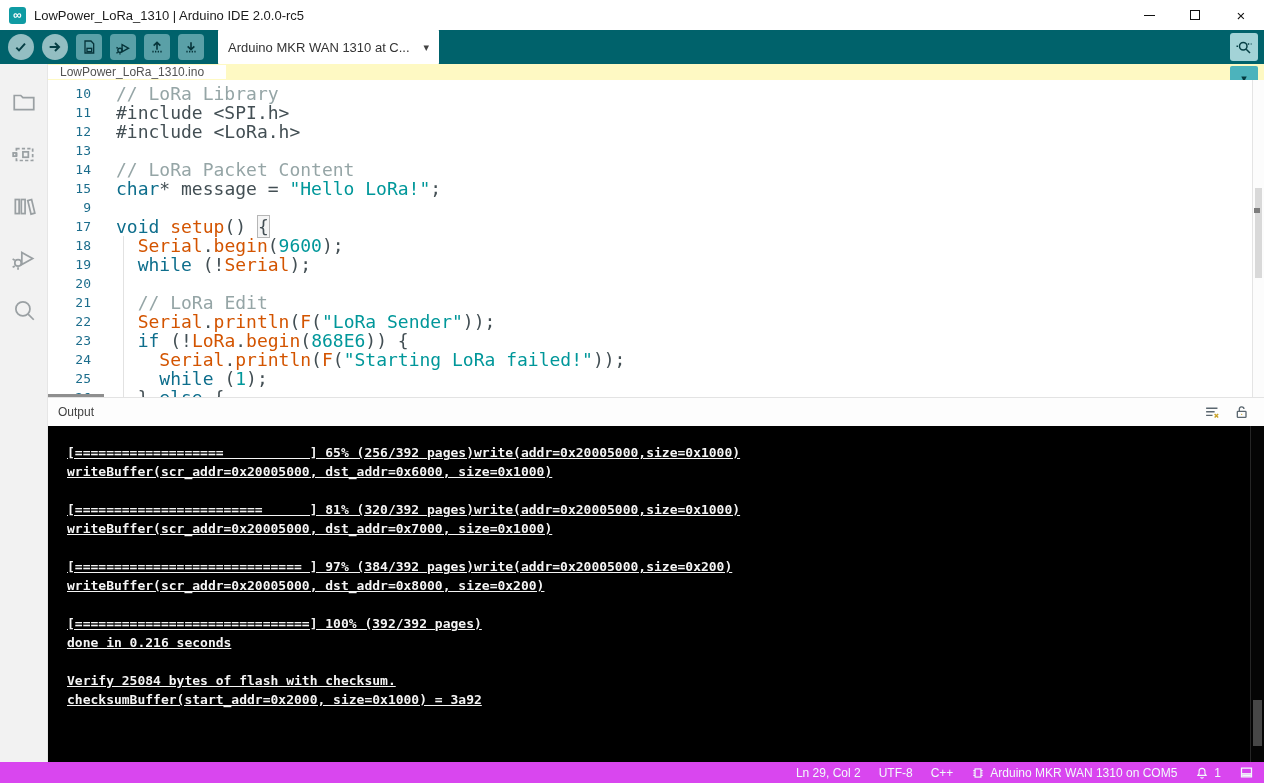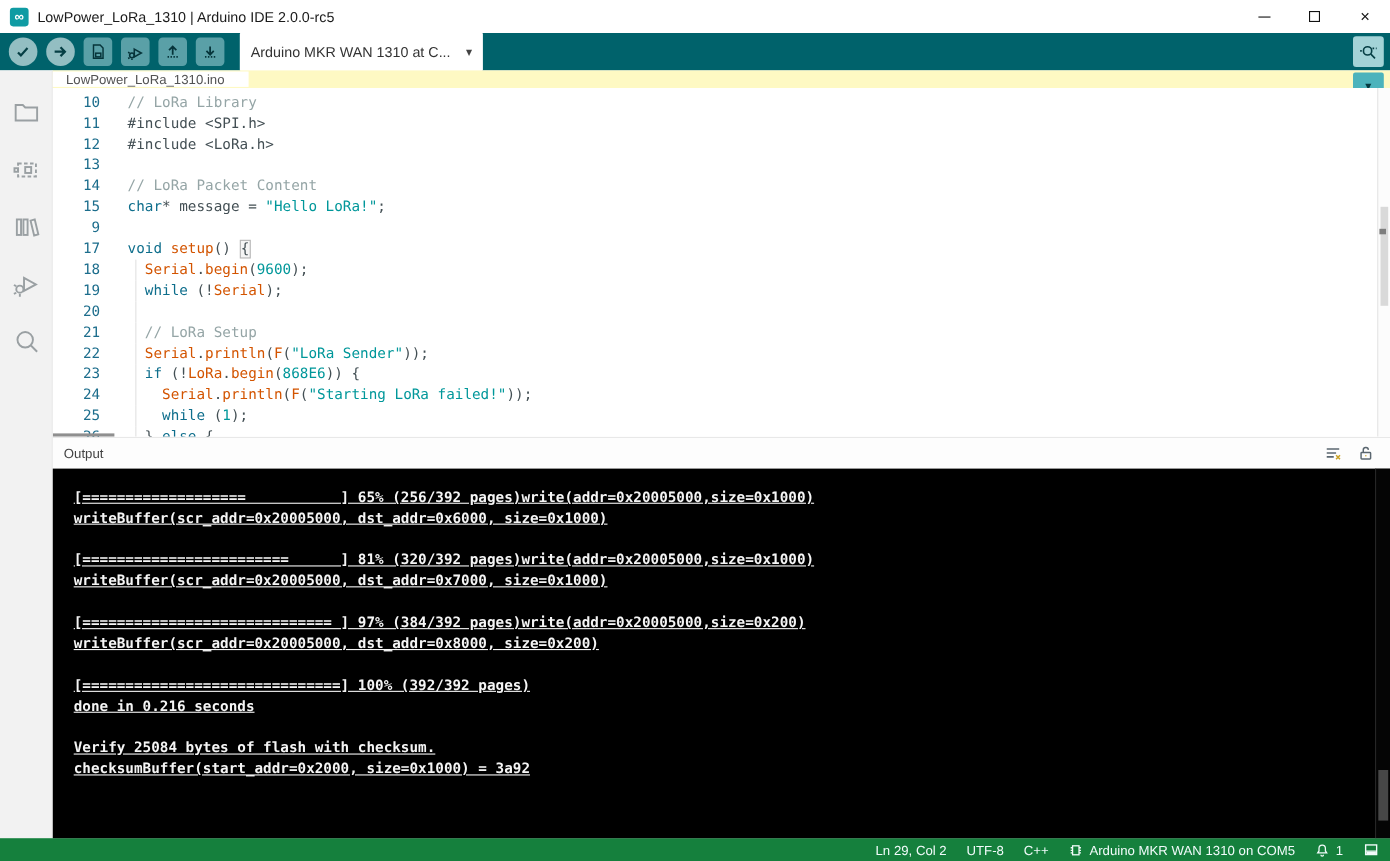--- a/index.html
+++ b/index.html
@@ -47,21 +47,21 @@
   .tabbar { height:16px; background:#fef9c3; display:flex; align-items:center; position:relative; flex:0 0 auto; }
   .tab { background:#ffffff; padding:0 22px 0 12px; display:flex; align-items:center; font-size:12px; color:#525252; min-width:174px; }
   .tab-dropdown { position:absolute; right:6px; top:2px; width:28px; height:24px; background:#4cb3bc; border-radius:2px;
                   display:flex; align-items:center; justify-content:center; color:#043a40; font-size:11px; }
 
   
   .editor { height:317px; background:#fff; position:relative; overflow:hidden; display:flex; flex:0 0 auto; }
   .gutter { width:58px; flex:0 0 auto; padding-top:4px; text-align:right; }
   .gutter .ln { font-family:"DejaVu Sans Mono",monospace; font-size:13px; line-height:19px; color:#1c6d8c; padding-right:15px; }
   .code-area { flex:1 1 auto; padding-top:4px; padding-left:10px; overflow:hidden; position:relative; }
-  .code-line { font-family:"DejaVu Sans Mono",monospace; font-size:13px; line-height:19px; white-space:pre; position:relative; min-height:19px; }
+  .code-line { font-family:"DejaVu Sans Mono",monospace; font-size:18px; line-height:19px; white-space:pre; position:relative; min-height:19px; }
   .code-line.guide::before { content:""; position:absolute; left:7px; top:0; bottom:0; width:1px; background:#e2e2e2; }
   .tk-pln { color:#434f54; }
   .tk-cmt { color:#95a5a6; }
   .tk-kw  { color:#0e6e8c; }
   .tk-fn  { color:#d35400; }
   .tk-num { color:#00979a; }
   .tk-str { color:#00979a; }
   .tk-brk { color:#434f54; border:1px solid #b6b6b6; background:#f5f5f5; }
   .ed-vscroll { position:absolute; right:0; top:0; bottom:0; width:12px; border-left:1px solid #e4e4e4; background:#fcfcfc; }
   .ed-vthumb { position:absolute; left:2px; right:2px; top:108px; height:90px; background:#d9d9d9; }
@@ -73,21 +73,21 @@
                    padding:0 14px 0 10px; flex:0 0 auto; }
   .output-title { font-size:12px; color:#424242; }
   .output-actions { margin-left:auto; display:flex; gap:13px; color:#5b6770; align-items:center; }
   .console { flex:1 1 auto; background:#000; position:relative; overflow:hidden; padding:17px 20px 0 19px; min-height:0; }
   .console-line { font-family:"DejaVu Sans Mono",monospace; font-size:13px; font-weight:bold; line-height:19px;
                   color:#f5f5f5; white-space:pre; min-height:19px;text-decoration:underline; }
   .con-vscroll { position:absolute; right:0; top:0; bottom:0; width:14px; border-left:1px solid #262626; background:#050505; }
   .con-vthumb { position:absolute; left:2px; right:2px; bottom:16px; height:46px; background:#474747; }
 
   
-  .statusbar { height:21px; background:#15803d; display:flex; align-items:center; justify-content:flex-end;
+  .statusbar { height:21px; background:#d946ef; display:flex; align-items:center; justify-content:flex-end;
                color:#f2fbfb; font-size:12px; gap:18px; padding-right:10px; flex:0 0 auto; }
   .sb-item { display:flex; align-items:center; gap:5px; }
   .sb-icon { display:flex; align-items:center; }
   svg { display:block; }
 </style>
 </head>
 <body>
 
 <div class="win">
 
@@ -258,21 +258,21 @@
             <div class="code-line"><span class="tk-pln">#include &lt;SPI.h&gt;</span></div>
             <div class="code-line"><span class="tk-pln">#include &lt;LoRa.h&gt;</span></div>
             <div class="code-line"></div>
             <div class="code-line"><span class="tk-cmt">// LoRa Packet Content</span></div>
             <div class="code-line"><span class="tk-kw">char</span><span class="tk-pln">* message = </span><span class="tk-str">"Hello LoRa!"</span><span class="tk-pln">;</span></div>
             <div class="code-line"></div>
             <div class="code-line"><span class="tk-kw">void</span><span class="tk-pln"> </span><span class="tk-fn">setup</span><span class="tk-pln">() </span><span class="tk-brk">{</span></div>
             <div class="code-line guide"><span class="tk-pln">  </span><span class="tk-fn">Serial</span><span class="tk-pln">.</span><span class="tk-fn">begin</span><span class="tk-pln">(</span><span class="tk-num">9600</span><span class="tk-pln">);</span></div>
             <div class="code-line guide"><span class="tk-pln">  </span><span class="tk-kw">while</span><span class="tk-pln"> (!</span><span class="tk-fn">Serial</span><span class="tk-pln">);</span></div>
             <div class="code-line guide"></div>
-            <div class="code-line guide"><span class="tk-pln">  </span><span class="tk-cmt">// LoRa Setup</span></div>
+            <div class="code-line guide"><span class="tk-pln">  </span><span class="tk-cmt">// LoRa Edit</span></div>
             <div class="code-line guide"><span class="tk-pln">  </span><span class="tk-fn">Serial</span><span class="tk-pln">.</span><span class="tk-fn">println</span><span class="tk-pln">(</span><span class="tk-fn">F</span><span class="tk-pln">(</span><span class="tk-str">"LoRa Sender"</span><span class="tk-pln">));</span></div>
             <div class="code-line guide"><span class="tk-pln">  </span><span class="tk-kw">if</span><span class="tk-pln"> (!</span><span class="tk-fn">LoRa</span><span class="tk-pln">.</span><span class="tk-fn">begin</span><span class="tk-pln">(</span><span class="tk-num">868E6</span><span class="tk-pln">)) {</span></div>
             <div class="code-line guide"><span class="tk-pln">    </span><span class="tk-fn">Serial</span><span class="tk-pln">.</span><span class="tk-fn">println</span><span class="tk-pln">(</span><span class="tk-fn">F</span><span class="tk-pln">(</span><span class="tk-str">"Starting LoRa failed!"</span><span class="tk-pln">));</span></div>
             <div class="code-line guide"><span class="tk-pln">    </span><span class="tk-kw">while</span><span class="tk-pln"> (</span><span class="tk-num">1</span><span class="tk-pln">);</span></div>
             <div class="code-line guide"><span class="tk-pln">  } </span><span class="tk-kw">else</span><span class="tk-pln"> {</span></div>
           </div>
         <div class="ed-vscroll">
           <div class="ed-vthumb"></div>
           <div class="ed-mark"></div>
         </div>

